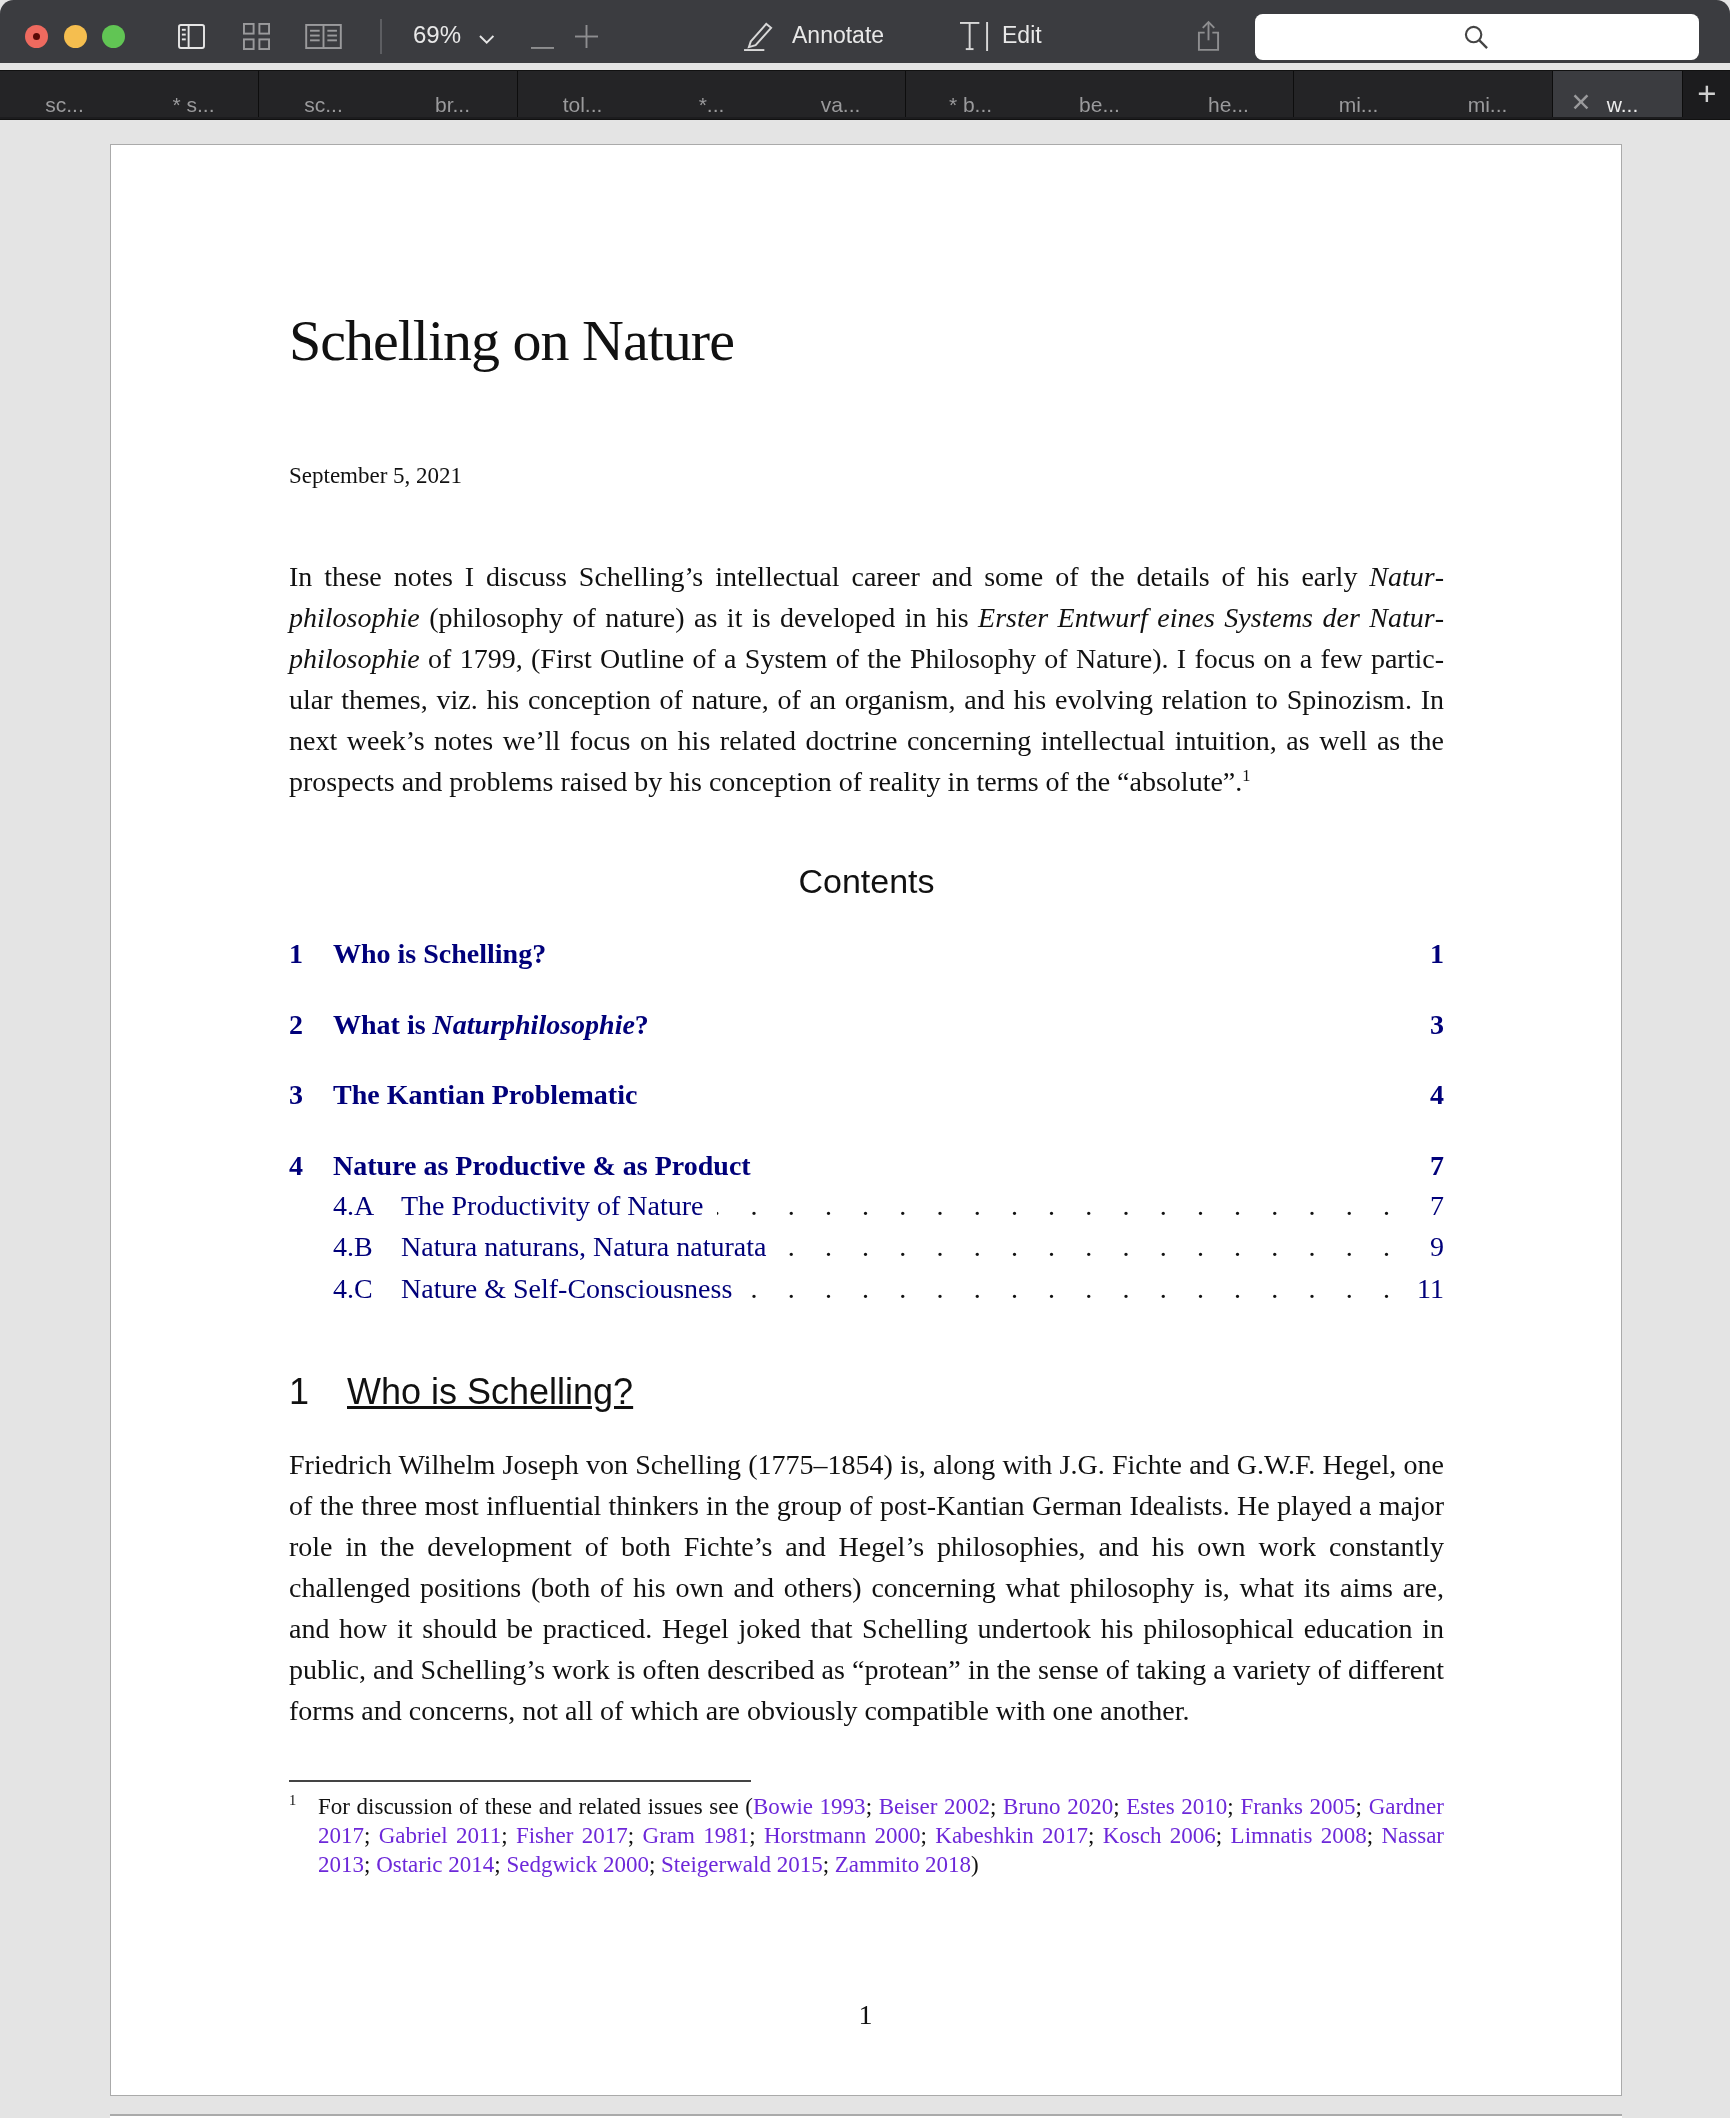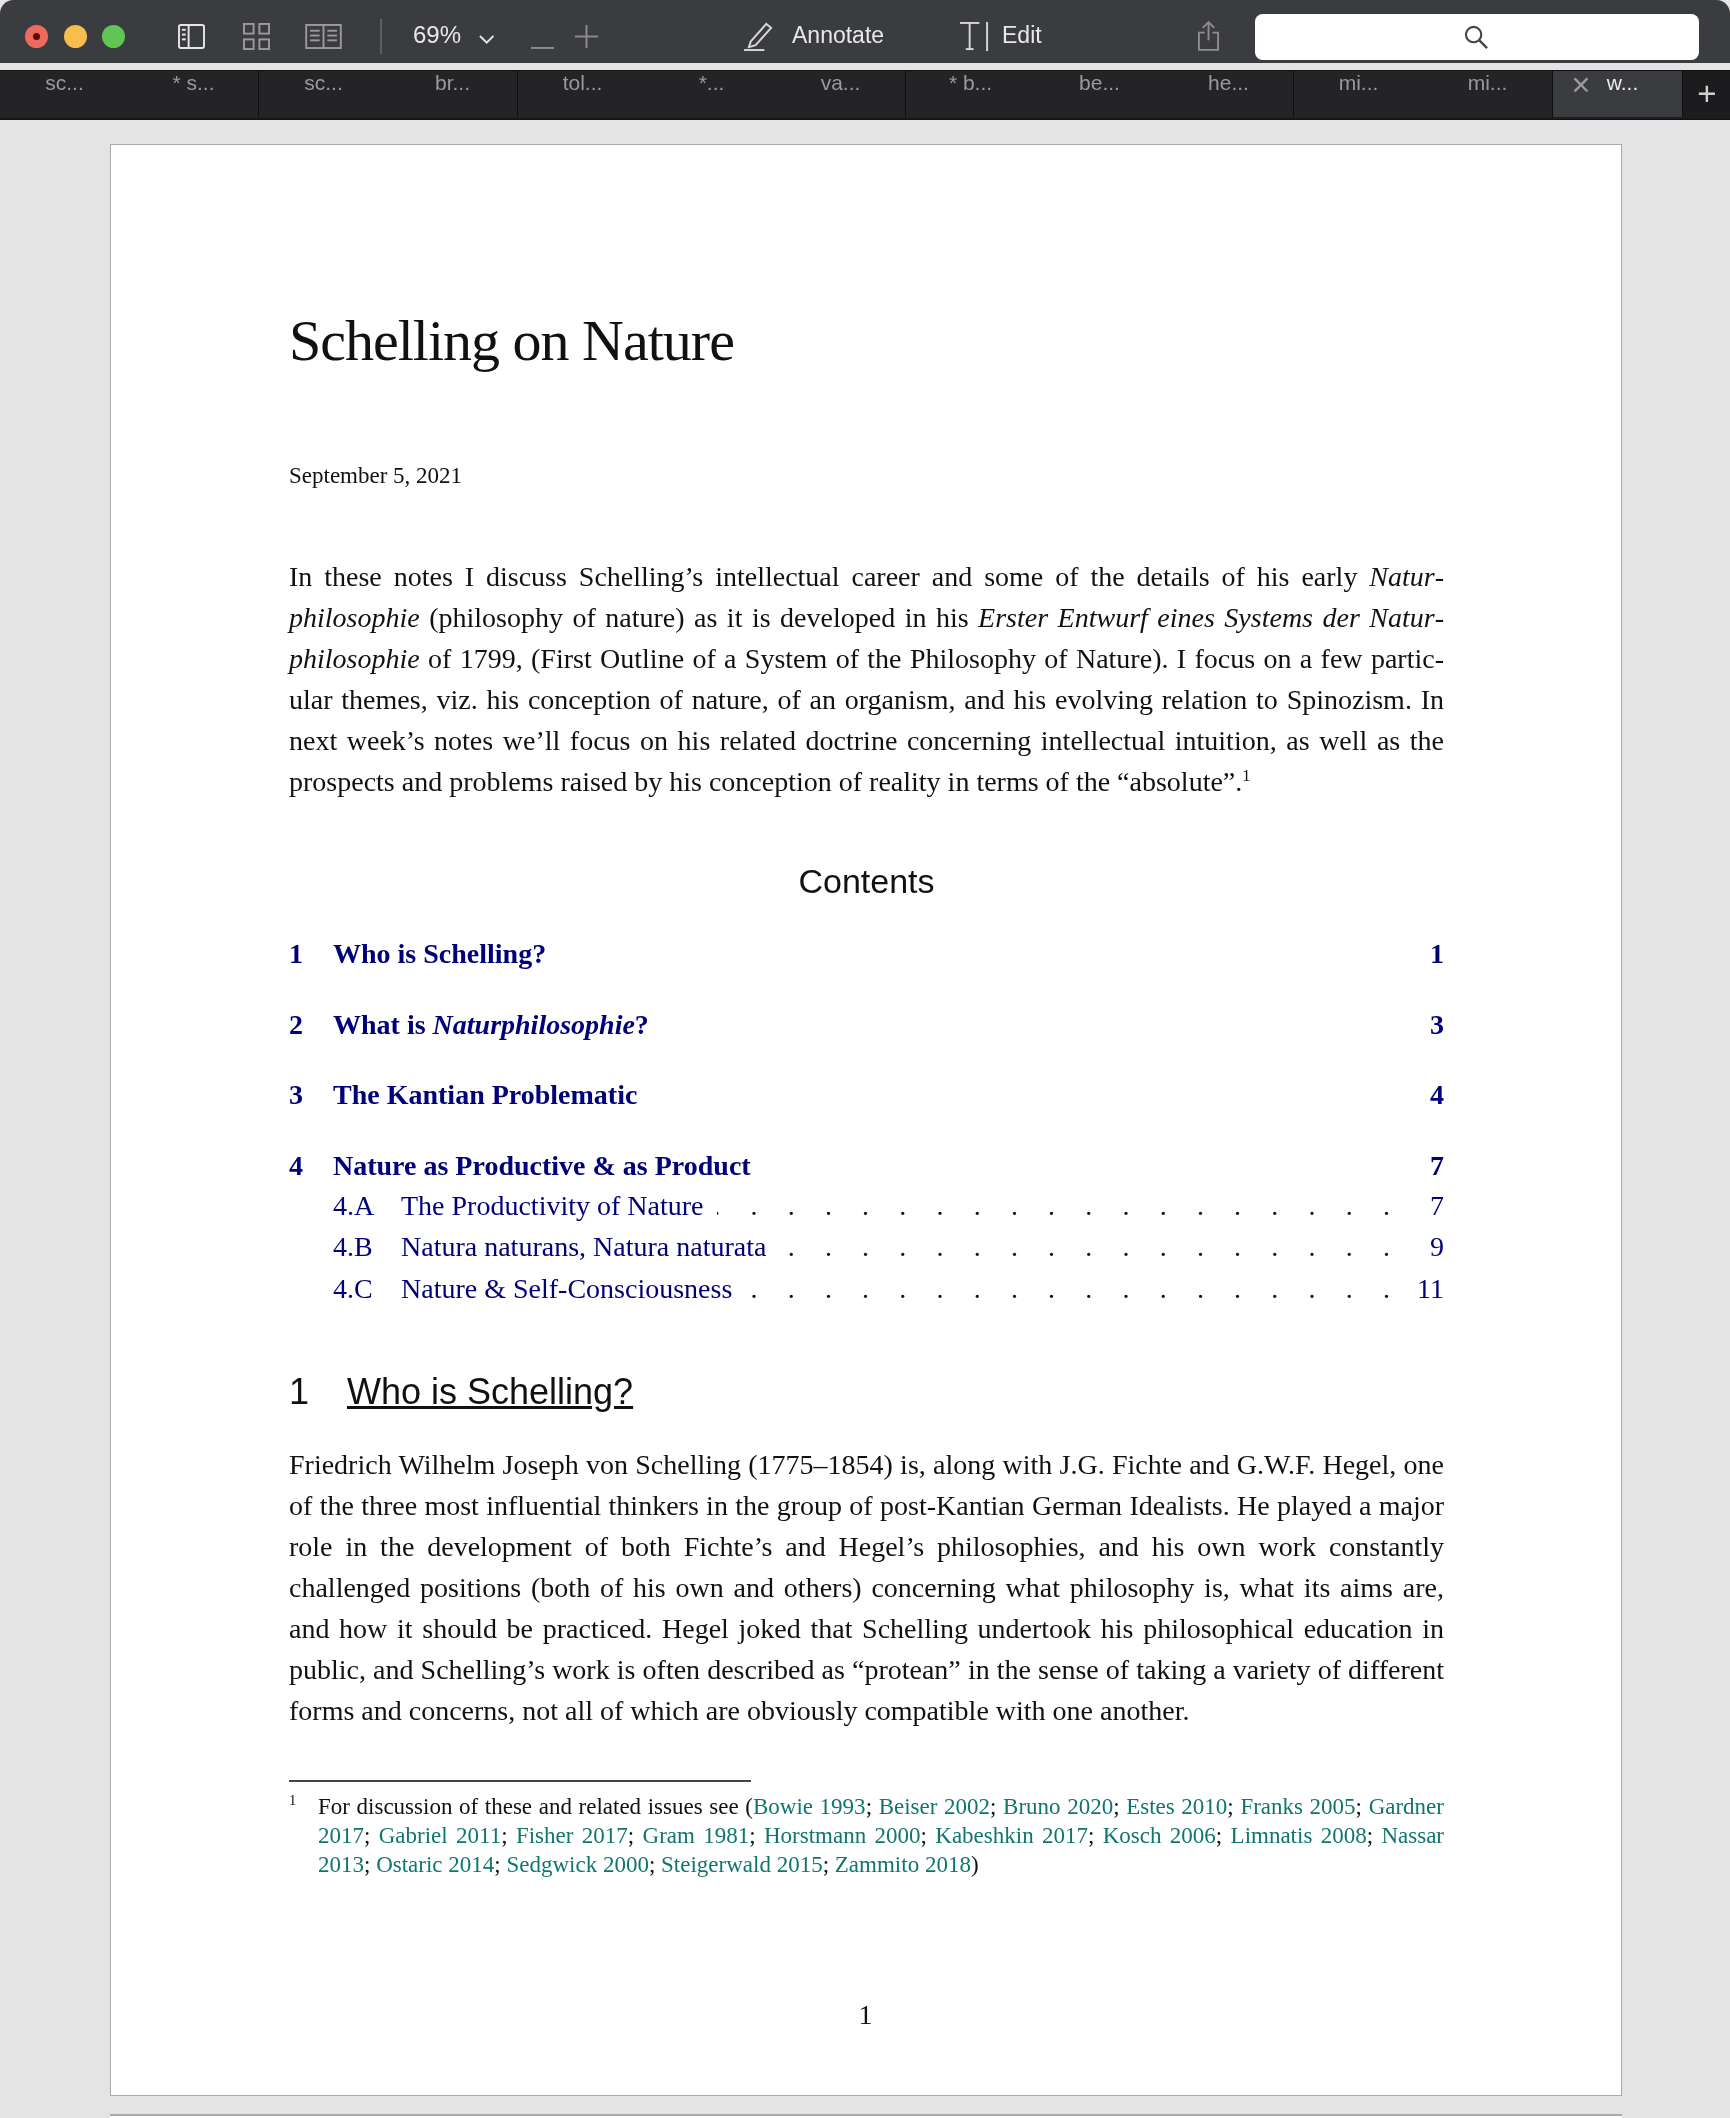--- a/index.html
+++ b/index.html
@@ -12,21 +12,21 @@
   .traffic.red::after { content: ""; position: absolute; left: 7.7px; top: 7.7px; width: 7.7px; height: 7.7px; border-radius: 50%; background: #5a0a06; }
   .traffic.yellow { left: 64px; background: #f5be4f; }
   .traffic.green { left: 102px; background: #61c554; }
   .tb-icon { position: absolute; top: 21px; }
   .tb-sep { position: absolute; left: 380px; top: 19.3px; width: 1.9px; height: 35px; background: #5d5e62; }
   .zoom-label { position: absolute; left: 413px; top: 21px; color: #e8e8e8; font-family: "Liberation Sans", sans-serif; font-size: 24px; }
   .tb-text { position: absolute; top: 22px; color: #e8e8e8; font-family: "Liberation Sans", sans-serif; font-size: 23px; }
   .search-box { position: absolute; left: 1255px; top: 13.5px; width: 444px; height: 46px; background: #fff; border-radius: 7.7px; }
 
   .tabbar { position: absolute; left: 0; top: 70px; width: 1730px; height: 50px; background: #1c1c1e; border-top: 1.9px solid #111; border-bottom: 1.9px solid #111; }
-  .tab { position: absolute; top: 0; height: 46px; width: 130px; background: #242426; border-right: 1.9px solid #0d0d0d; color: #9a9a9c; font-family: "Liberation Sans", sans-serif; font-size: 21px; display: flex; align-items: flex-start; justify-content: center; }
+  .tab { position: absolute; top: 0; height: 46px; width: 130px; background: #242426; border-right: 1.9px solid #0d0d0d; color: #9a9a9c; font-family: "Liberation Sans", sans-serif; font-size: 21px; display: flex; align-items: flex-end; justify-content: center; }
   .tab.active { background: #3b3c40; color: #ececec; justify-content: flex-start; padding-left: 17.4px; }
   .tab .close { color: #9a9a9c; font-size: 25px; margin-right: 15.4px; }
   .tab-add { position: absolute; top: 0; left: 1684px; width: 46px; height: 46px; color: #cfcfcf; font-family: "Liberation Sans", sans-serif; font-size: 33px; display: flex; align-items: center; justify-content: center; }
 
   .page { position: absolute; left: 110px; top: 144px; width: 1512px; height: 1952px; background: #fff; border: 1.9px solid #aaa; }
   .page2 { position: absolute; left: 110px; top: 2114px; width: 1512px; height: 39px; background: #fff; border-top: 2.9px solid #aaa; }
 
   .doc { position: absolute; left: 289px; width: 1155px; color: #111; }
   .title { top: 307px; font-size: 58px; letter-spacing: -1px; }
   .date { top: 463px; font-size: 23px; }
@@ -39,21 +39,21 @@
   .toc-sub-num { width: 68px; margin-left: 44px; }
   .toc-title { white-space: nowrap; }
   .toc-dots { flex: 1; overflow: hidden; white-space: nowrap; color: #111; letter-spacing: 11.6px; margin: 0 13.5px; text-align: right; direction: rtl; font-weight: normal; }
   .toc-page { margin-left: auto; min-width: 29px; text-align: right; }
   .sec-h { top: 1371px; font-family: "Liberation Sans", sans-serif; font-size: 36px; text-decoration: underline; }
   .sec-h .num { display: inline-block; width: 58px; }
   .p2 { top: 1444px; }
   .fn-rule { position: absolute; left: 289px; top: 1780px; width: 462px; height: 1.9px; background: #444; }
   .footnote { position: absolute; left: 289px; top: 1792px; width: 1155px; font-size: 23px; line-height: 29px; color: #111; padding-left: 29px; text-align: justify; text-align-last: left; }
   .footnote .mark { position: absolute; left: 0; top: -5.8px; font-size: 14.5px; }
-  .cite { color: #0f766e; }
+  .cite { color: #6d28d9; }
   .page-num { position: absolute; left: 850px; top: 1999px; width: 31px; text-align: center; font-size: 28px; color: #111; }
   sup { font-size: 16.4px; vertical-align: super; line-height: 0; }
 </style>
 </head>
 <body>
 
 <div class="toolbar">
   <div class="traffic red"></div>
   <div class="traffic yellow"></div>
   <div class="traffic green"></div>

